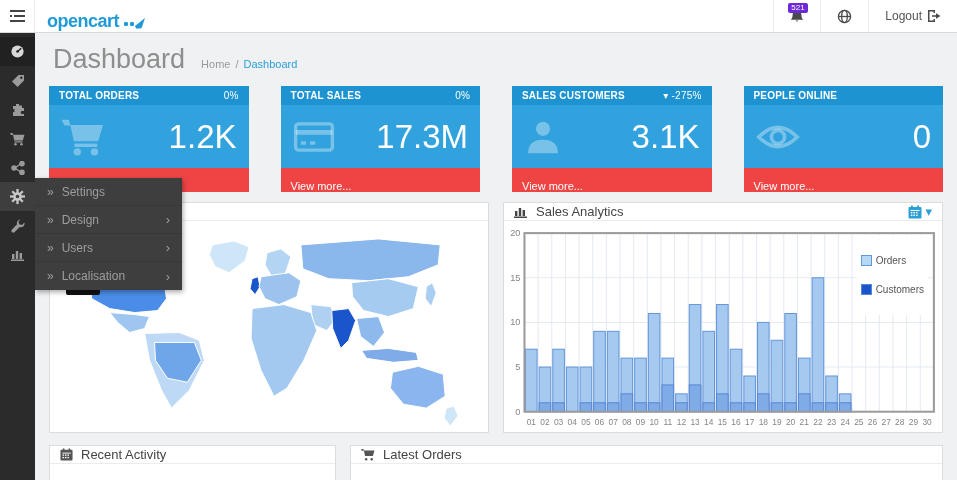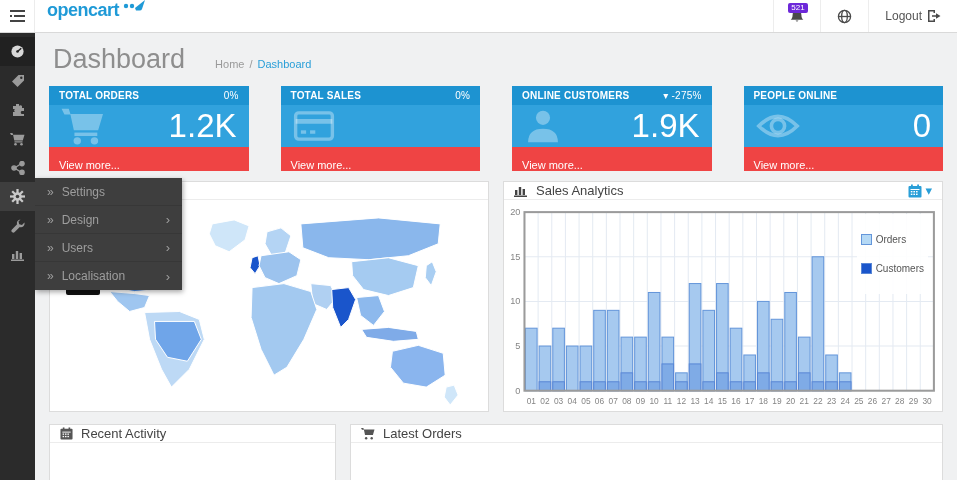--- a/index.html
+++ b/index.html
@@ -1,48 +1,48 @@
 <!DOCTYPE html>
 <html><head>
 <meta charset="utf-8">
 <style>
 *{margin:0;padding:0;box-sizing:border-box}
 html,body{width:957px;height:480px;overflow:hidden;font-family:"Liberation Sans",sans-serif;background:#f0f1f2;position:relative}
 svg{display:block}
 
 .topbar{position:absolute;top:0;left:0;right:0;height:33px;background:#fff;border-bottom:1px solid #d9d9d9;display:flex;align-items:stretch;z-index:60}
 .menu-toggle{width:35px;border-right:1px solid #ececec;display:flex;align-items:center;justify-content:center;cursor:pointer}
-.logo{display:flex;align-items:flex-start;gap:4px;padding:0 12px;color:#1f9ad7;font-weight:bold;font-size:18px;letter-spacing:-.5px;cursor:pointer}
+.logo{display:flex;align-items:flex-end;gap:4px;padding:0 12px;color:#1f9ad7;font-weight:bold;font-size:18px;letter-spacing:-.5px;cursor:pointer}
 .topbar-right{margin-left:auto;display:flex}
 .topbar-btn{padding:0 16px;border-left:1px solid #ededed;display:flex;align-items:center;justify-content:center;gap:6px;position:relative;cursor:pointer;color:#555;font-size:12px}
 .badge{position:absolute;top:3px;left:14px;background:#6d28d9;color:#fff;font-size:8px;font-weight:normal;line-height:10px;padding:0 3px;border-radius:2px}
 
 .sidebar{position:absolute;left:0;top:33px;bottom:0;width:35px;background:#2b2b2b;z-index:55;padding-top:4px}
 .side-item{height:29px;display:flex;align-items:center;justify-content:center;cursor:pointer}
 .side-item.active{background:#212121}
 .side-item.open{background:#3e3e3e}
 
 .flyout{position:absolute;left:35px;top:178px;width:147px;background:#3e3e3e;z-index:50;box-shadow:1px 2px 5px rgba(0,0,0,.35)}
 .flyout-item{height:28px;display:flex;align-items:center;gap:8px;padding:0 12px;color:#9e9e9e;font-size:12px;cursor:pointer;border-bottom:1px solid #373737}
 .flyout-item:last-child{border-bottom:none}
 .fi-caret{margin-left:auto;font-size:13px}
 .map-tooltip{position:absolute;left:66px;top:286px;width:34px;height:9px;background:#101010;border-radius:2px;z-index:45}
 
 .content{position:absolute;left:35px;top:33px;right:0;bottom:0;padding:9px 14px;overflow:hidden}
-.page-header{display:flex;align-items:baseline;gap:30px;margin:2px 0 11px 4px}
+.page-header{display:flex;align-items:baseline;gap:16px;margin:2px 0 11px 4px}
 .page-title{font-size:27px;font-weight:normal;color:#8e8e8e}
 .breadcrumb{font-size:11px;color:#9a9a9a;display:flex;gap:5px}
 .bc-link{color:#9a9a9a;cursor:pointer}
 .bc-current{color:#2a9fd8;cursor:pointer}
 
 .tiles{display:grid;grid-template-columns:repeat(4,1fr);gap:32px}
 .tile{color:#fff}
 .tile-header{background:#1d93d1;padding:4px 10px;font-size:10px;font-weight:bold;letter-spacing:.2px;display:flex;justify-content:space-between;align-items:center}
 .tile-pct{font-weight:normal;display:flex;align-items:center;gap:3px}
-.tile-body{background:#31a2dd;padding:4px 12px;display:flex;align-items:center;justify-content:space-between;height:42px}
+.tile-body{background:#31a2dd;padding:4px 12px;display:flex;align-items:center;justify-content:space-between;height:63px}
 .tile-icon{color:rgba(255,255,255,.35)}
 .tile-value{font-size:33px}
 .tile-footer{background:#ef4444;padding:12px 10px;font-size:11px;cursor:pointer;height:21px}
 
 .panels{display:grid;grid-template-columns:1fr 1fr;gap:14px;margin-top:10px}
 .panel{background:#fff;border:1px solid #dcdcdc}
 .panel-header{height:18px;padding:0 10px;border-bottom:1px solid #ececec;font-size:13px;color:#444;display:flex;align-items:center;gap:8px}
 .panel-tools{margin-left:auto;display:flex;align-items:center;gap:3px;color:#2a9fd8;cursor:pointer}
 .map-body{height:211px;position:relative;overflow:hidden}
 .chart-body{height:211px;position:relative;padding:4px 4px 0 0}
@@ -242,42 +242,43 @@
         </div>
       <div class="tile-body">
         <span class="tile-icon">
           <svg width="42" height="34" viewBox="0 0 16 12" fill="none" stroke="rgba(255,255,255,.35)" stroke-width="1.3">
               <rect x="1" y="1" width="14" height="10" rx="1.2"></rect>
               <line x1="1" y1="4.2" x2="15" y2="4.2" stroke-width="1.8"></line>
               <line x1="3" y1="8.3" x2="5" y2="8.3"></line>
               <line x1="6.5" y1="8.3" x2="8.5" y2="8.3"></line>
             </svg>
         </span>
+        <span class="tile-value">17.3M</span>
       </div>
       <div class="tile-footer">View more...</div>
     </div>
 
     <div class="tile">
       <div class="tile-header">
-        <span>ONLINE CUSTOMERS</span>
+        <span>SALES CUSTOMERS</span>
         <span class="tile-pct">
             <span>▾</span>
             <span>-275%</span>
           </span>
       </div>
       <div class="tile-body">
         <span class="tile-icon">
           <svg width="38" height="38" viewBox="0 0 14 14">
               <g fill="rgba(255,255,255,.35)">
                 <circle cx="7" cy="4" r="2.6"></circle>
                 <path d="M1.5 13 q0 -5 5.5 -5 q5.5 0 5.5 5 Z"></path>
               </g>
             </svg>
         </span>
-        <span class="tile-value">1.9K</span>
+        <span class="tile-value">3.1K</span>
       </div>
       <div class="tile-footer">View more...</div>
     </div>
 
     <div class="tile">
       <div class="tile-header">
           <span>PEOPLE ONLINE</span>
           <span class="tile-pct"></span>
         </div>
       <div class="tile-body">

